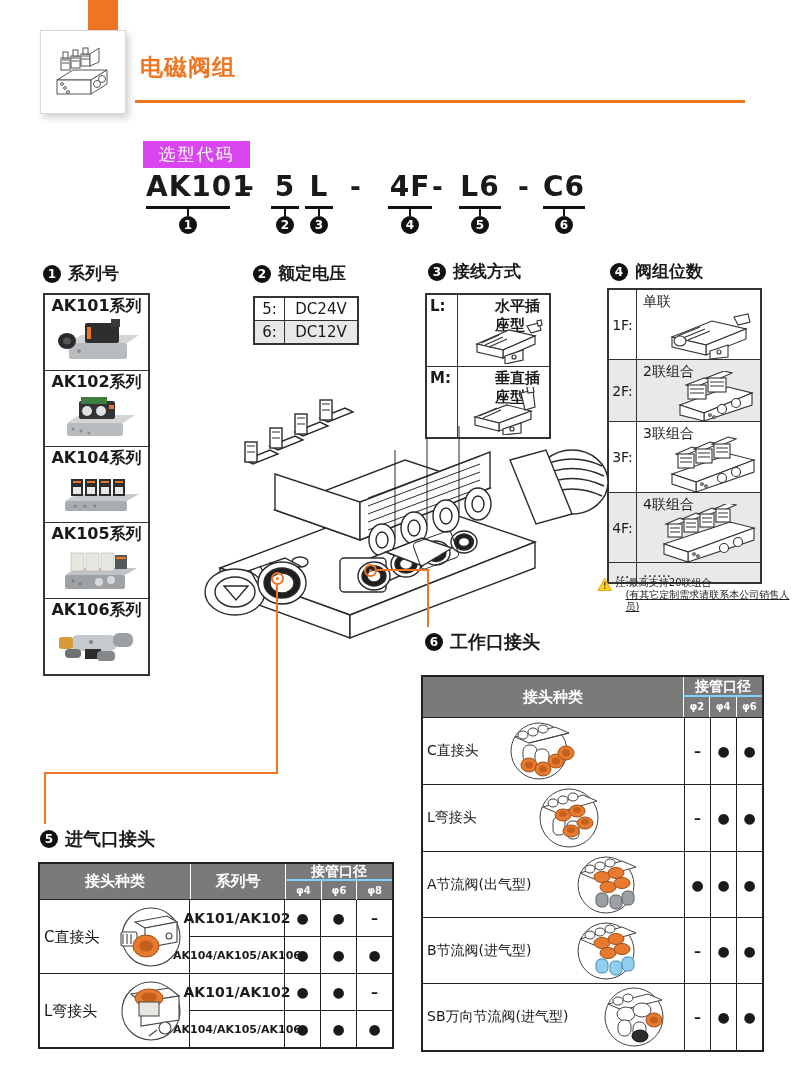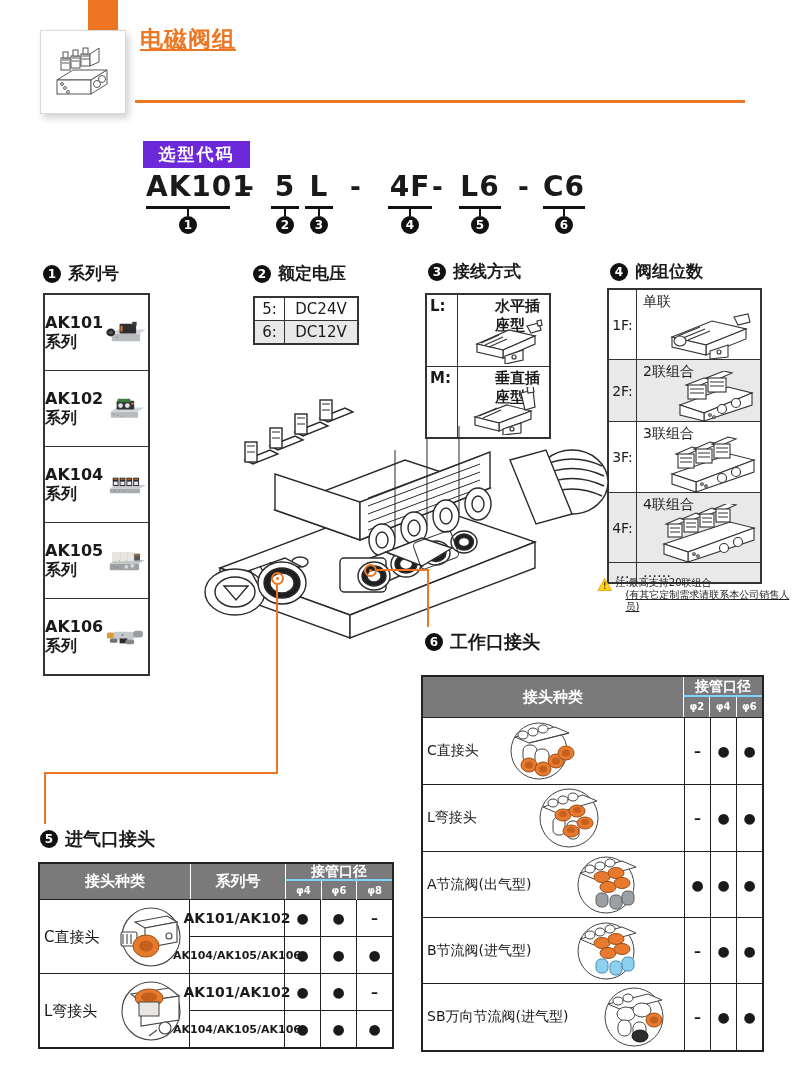--- a/index.html
+++ b/index.html
@@ -5,45 +5,45 @@
   html,body{margin:0;padding:0;background:#fff;}
   .page{position:relative;width:800px;height:1088px;background:#fff;overflow:hidden;
         font-family:"DejaVu Sans","Liberation Sans",sans-serif;color:#1a1a1a;
         border-right:1px solid #eee;border-bottom:1px solid #ddd;}
   .abs{position:absolute;}
 
   
   .orange-tab{left:88px;top:0;width:30px;height:30px;background:#EE7623;}
   .logo-box{left:40px;top:30px;width:84px;height:82px;background:#fff;border:1px solid #d9d9d9;
             box-shadow:3px 4px 7px rgba(0,0,0,.18);display:flex;align-items:center;justify-content:center;}
-  .page-title{left:140px;top:24px;font-size:23px;font-weight:bold;color:#EE7623;letter-spacing:1px;text-decoration:underline;}
+  .page-title{left:140px;top:52px;font-size:23px;font-weight:bold;color:#EE7623;letter-spacing:1px;}
   .page-subtitle{left:139px;top:77px;font-size:16px;color:#1a1a1a;}
   .header-rule{left:135px;top:100px;width:610px;height:3px;background:#EE7623;}
 
-  .badge{left:143px;top:141px;width:107px;height:27px;background:#6d28d9;color:#fff;
-         font-size:17px;font-weight:bold;text-align:center;line-height:27px;letter-spacing:2px;}
+  .badge{left:143px;top:141px;width:107px;height:27px;background:#d946ef;color:#fff;
+         font-size:17px;font-weight:normal;text-align:center;line-height:27px;letter-spacing:2px;}
 
   
   .code-seg{top:170px;text-align:center;}
   .code-text{font-size:28px;font-weight:bold;line-height:34px;letter-spacing:1px;}
   .code-rule{height:3px;background:#111;margin-top:2px;}
   .code-tick{width:2px;height:7px;background:#111;margin:0 auto;}
   .num-circle{width:18px;height:18px;border-radius:50%;background:#111;color:#fff;
               font-size:12px;font-weight:bold;line-height:18px;text-align:center;margin:0 auto;}
   .code-dash{top:172px;font-size:26px;font-weight:bold;}
 
   
   .sec-head{display:flex;align-items:center;gap:7px;font-weight:bold;font-size:17px;}
   .sec-head .num-circle{margin:0;}
   .sec-head.big{font-size:18px;}
 
   
   .series-box{left:43px;top:293px;width:103px;height:379px;border:2px solid #333;
               display:flex;flex-direction:column;}
-  .series-cell{flex:1;border-bottom:1px solid #333;display:flex;flex-direction:row;align-items:center;}
+  .series-cell{flex:1;border-bottom:1px solid #333;display:flex;flex-direction:column;align-items:center;}
   .series-cell:last-child{border-bottom:none;}
   .series-label{font-size:16px;font-weight:bold;padding-top:1px;}
 
   
   .volt-table{left:253px;top:296px;width:102px;border:2px solid #333;}
   .volt-row{display:flex;height:22px;font-size:15px;line-height:22px;}
   .volt-row + .volt-row{border-top:1px solid #333;background:#e8e8e8;}
   .volt-key{width:29px;text-align:center;border-right:1px solid #333;}
   .volt-val{flex:1;text-align:center;}
 

